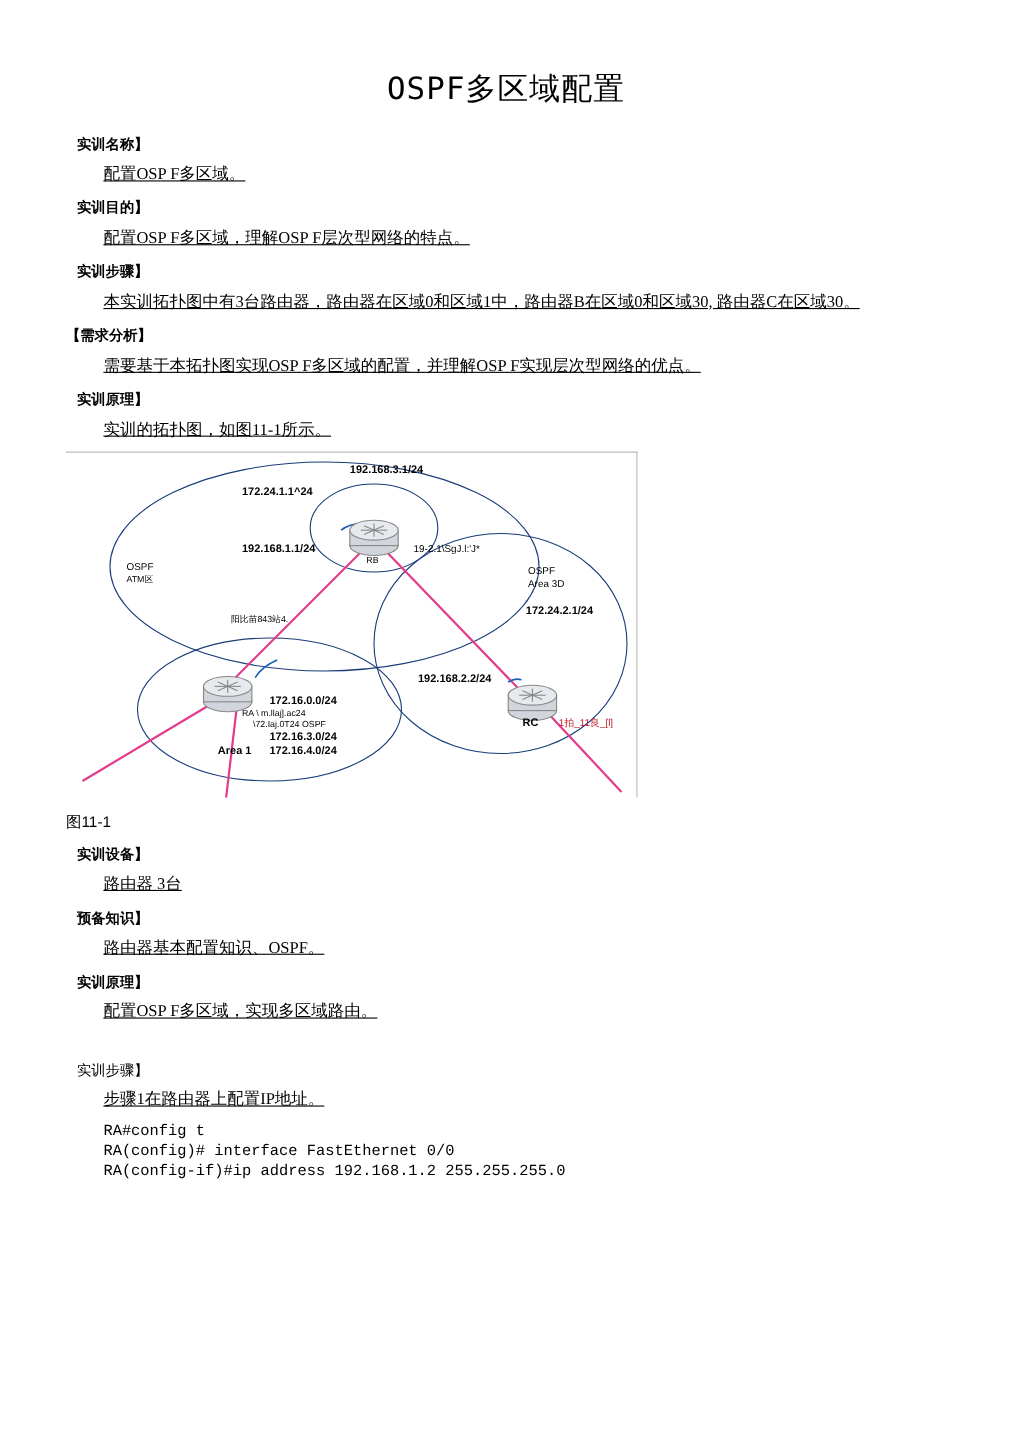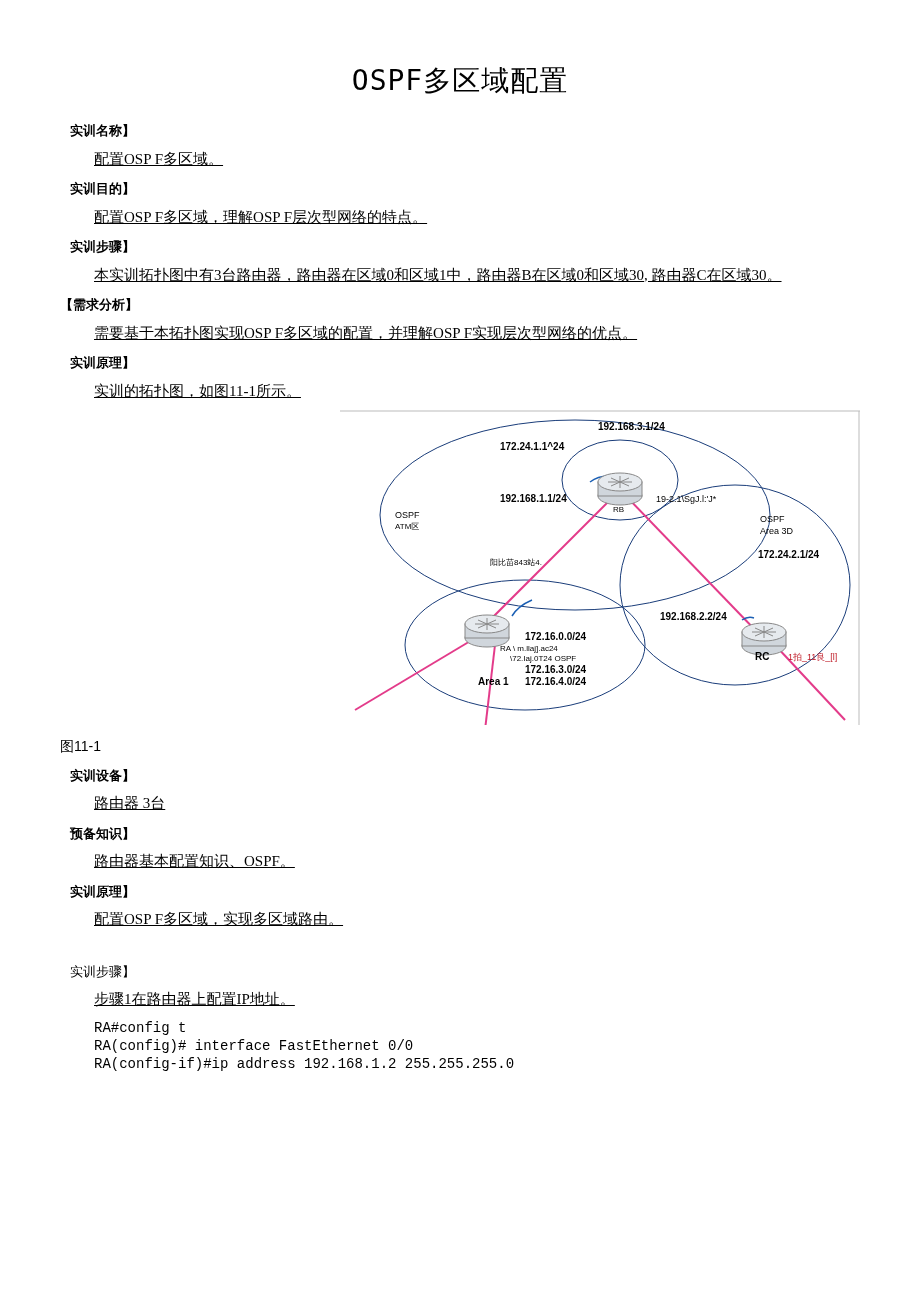--- a/index.html
+++ b/index.html
@@ -26,21 +26,21 @@
     font-size: 13px;
     margin: 10px 0 6px 10px;
   }
   .section-body {
     margin: 0 0 8px 0;
     text-indent: 2em;
     padding: 0 4px;
     text-decoration: underline;
   }
   .figure-wrap {
-    text-align: right;
+    text-align: left;
     margin: 6px 0 4px 0;
   }
   .figure-caption {
     font-family: "SimHei", "Heiti SC", sans-serif;
     font-size: 14px;
     margin: 4px 0 10px 0;
   }
   pre.code {
     font-family: "Courier New", monospace;
     font-size: 14px;

